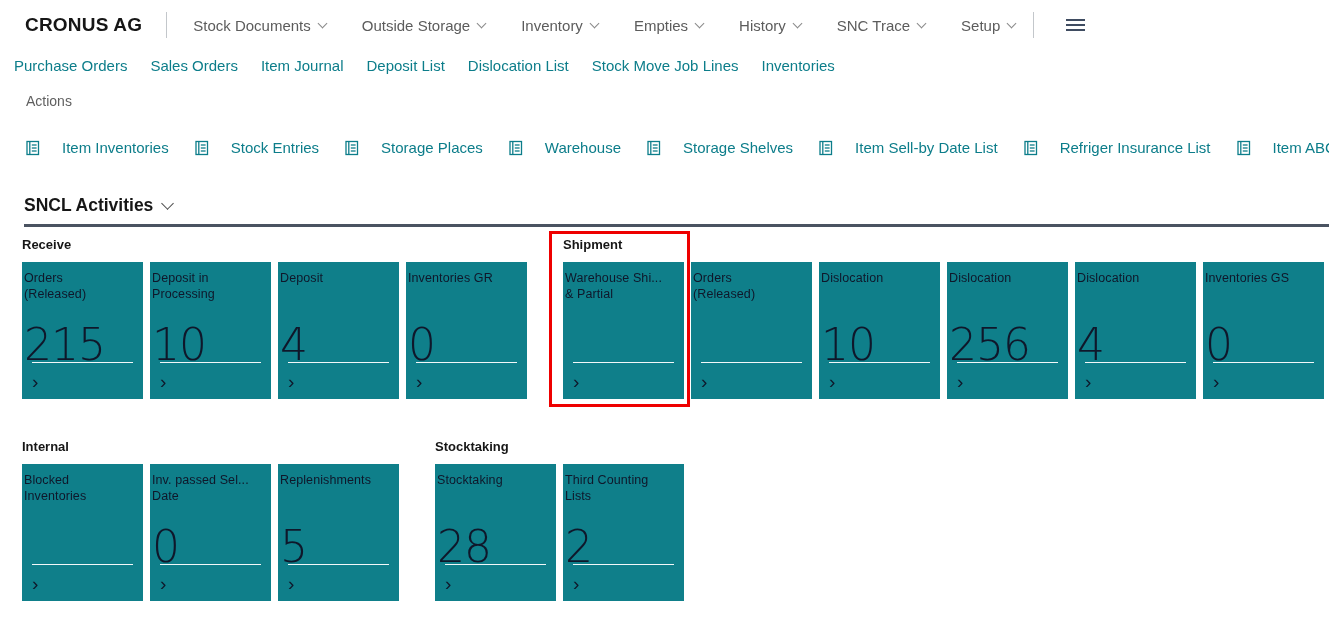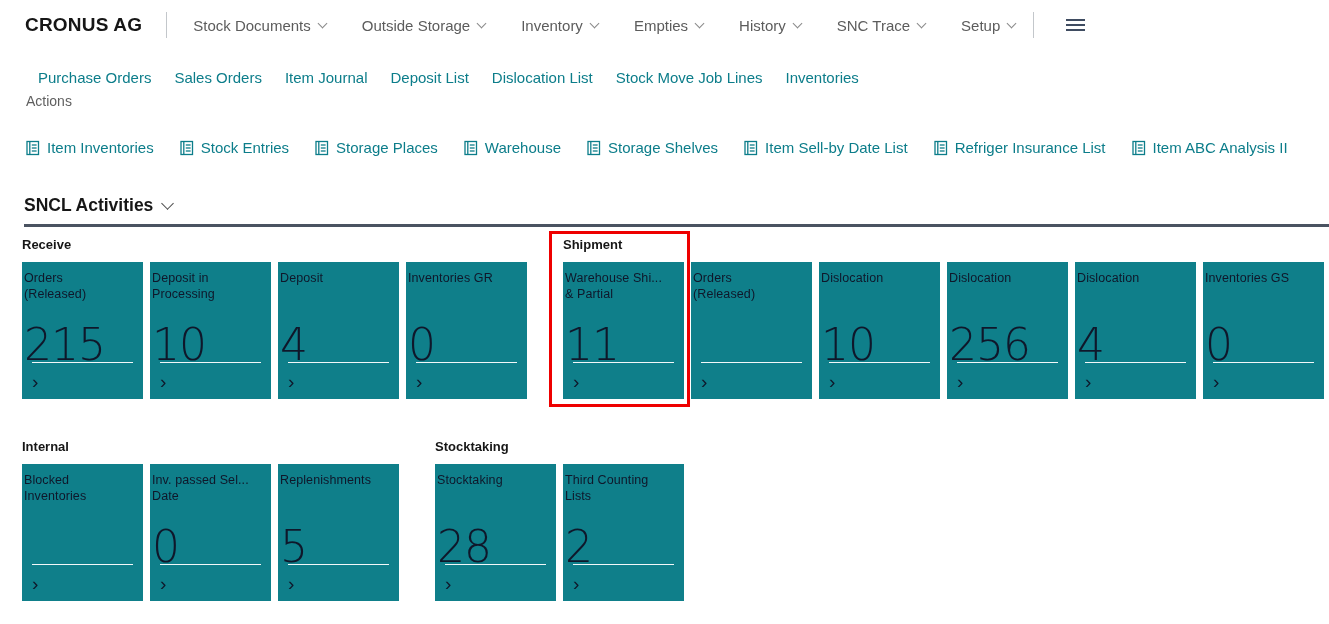--- a/index.html
+++ b/index.html
@@ -13,27 +13,27 @@
   .vsep { width:1px; height:26px; background:#c3c7cb; }
   .vsep.s1 { margin:0 26px 0 24px; }
   .vsep.s2 { margin:0 30px 0 18px; }
   .top-menu { display:flex; align-items:center; gap:36px; }
   .menu-item { display:flex; align-items:center; font-size:15px; color:#5c5c5c; white-space:nowrap; cursor:pointer; background:none; border:none; font-family:inherit; }
   .chev { display:inline-block; width:7px; height:7px; border-right:1.4px solid #8a8a8a; border-bottom:1.4px solid #8a8a8a; transform:rotate(45deg); margin-left:8px; margin-top:-4px; }
   .burger { display:inline-block; background:none; border:none; cursor:pointer; padding:2px; }
   .burger span { display:block; width:19px; height:2px; background:#3f4c61; margin:3px 0; }
 
   
-  .submenu { position:absolute; left:38px; top:57px; display:flex; gap:23px;margin-top:12px; }
+  .submenu { position:absolute; left:14px; top:57px; display:flex; gap:23px; }
   .submenu a { font-size:15px; color:#0c7d8a; text-decoration:none; white-space:nowrap; cursor:pointer; }
 
   
   .actions-label { position:absolute; left:26px; top:93px; font-size:14px; color:#5f5f5f; }
   .actions-links { position:absolute; left:26px; top:139px; display:flex; gap:26px; align-items:center; }
-  .action-link { display:flex; align-items:center; gap:7px; font-size:15px; color:#0c7d8a; text-decoration:none; white-space:nowrap; cursor:pointer; }
+  .action-link { display:flex; align-items:center; gap:22px; font-size:15px; color:#0c7d8a; text-decoration:none; white-space:nowrap; cursor:pointer; }
   .action-link svg { flex:0 0 auto; display:block; }
 
   
   .activities-header { position:absolute; left:24px; top:195px; display:flex; align-items:center; cursor:pointer; background:none; border:none; font-family:inherit; }
   .activities-header .title { font-size:17.5px; font-weight:700; color:#161616; }
   .hdr-chev { display:inline-block; width:9px; height:9px; border-right:1.6px solid #4a4a4a; border-bottom:1.6px solid #4a4a4a; transform:rotate(45deg); margin-left:10px; margin-top:-5px; }
   .rule { position:absolute; left:24px; right:0; top:224px; height:2.5px; background:#4a5361; }
 
   
   .cue-row { position:absolute; left:22px; display:flex; gap:36px; }
@@ -240,21 +240,20 @@
       </div>
     </div>
     <div class="cue-group">
       <div class="cue-group-label">Shipment</div>
       <div class="cue-tiles">
         <div class="tile">
           <div class="tile-title">
               <span>Warehouse Shi...</span>
               <span>&amp; Partial</span>
             </div>
-          <div class="tile-value">11</div>
           <div class="tile-divider"></div>
           <div class="tile-chevron">›</div>
         </div>
         <div class="tile">
           <div class="tile-title">
               <span>Orders</span>
               <span>(Released)</span>
             </div>
           <div class="tile-divider"></div>
           <div class="tile-chevron">›</div>

